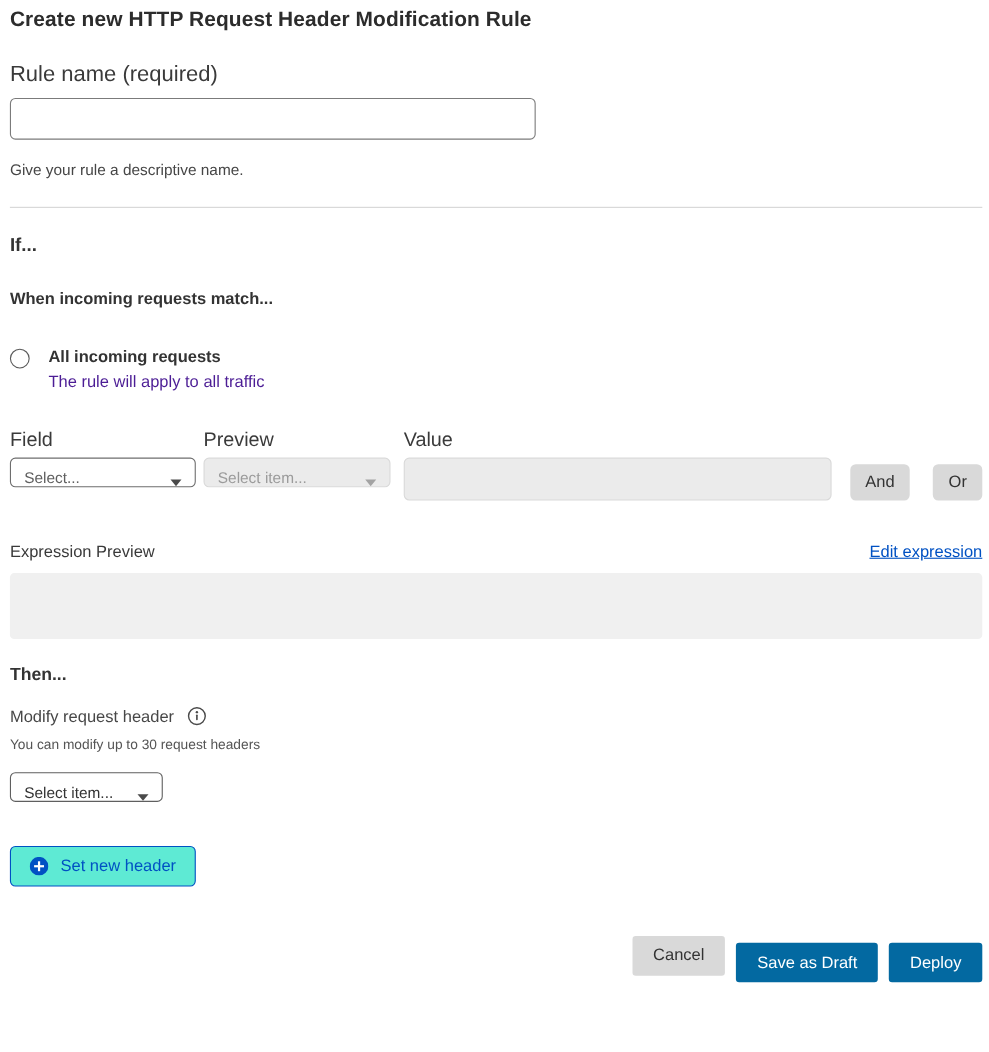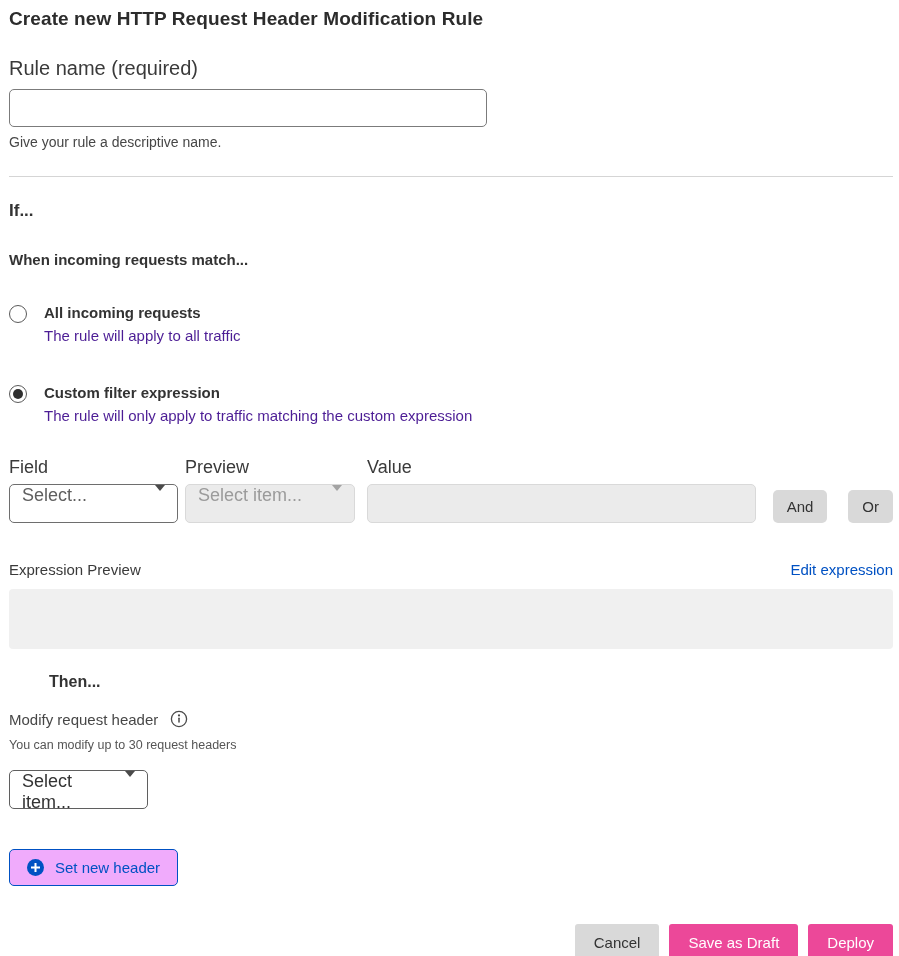--- a/index.html
+++ b/index.html
@@ -19,21 +19,21 @@
   }
 
   
   .field-label { font-size: 20px; color: #3a3a3a; margin-top: 27px; }
   .rule-input {
     margin-top: 9px; width: 478px; height: 38px;
     border: 1px solid #7b7b7b; border-radius: 5px;
     font-size: 14px; padding: 0 10px; color: #313131; outline: none;
     background: #fff; display: block;
   }
-  .helper-text { font-size: 14px; color: #464646; margin-top: 7px; }
+  .helper-text { font-size: 14px; color: #464646; margin-top: 19px; }
 
   .divider { border: none; border-top: 1px solid #d5d5d5; margin: 26px 0 0 0; }
 
   
   .if-heading { font-size: 17px; font-weight: 700; color: #333; margin: 24px 0 0 0; }
   .match-subheading { font-size: 15px; font-weight: 700; color: #333; margin: 30px 0 0 0; }
 
   
   .radio-row { display: flex; margin-top: 36px; cursor: pointer; }
   .radio-row + .radio-row { margin-top: 40px; }
@@ -53,69 +53,69 @@
 
   
   .builder { display: flex; align-items: flex-start; margin-top: 33px; }
   .col-label { font-size: 18px; color: #3a3a3a; margin-bottom: 10px; height: 17px; }
   .col-field { width: 169px; margin-right: 7px; }
   .col-operator { width: 170px; margin-right: 12px; }
   .col-value { flex: 1 1 auto; margin-right: 17px; }
   .col-conj { flex: 0 0 auto; padding-top: 30px; }
 
   .select-box {
-    height: 39px; border-radius: 5px; display: flex; align-items: flex-start;
-    justify-content: space-between; padding: 0 12px; font-size: 18px;
+    height: 27px; border-radius: 5px; display: flex; align-items: flex-end;
+    justify-content: space-between; padding: 0 12px; font-size: 14px;
     cursor: pointer;
   }
   .select-enabled { background: #fff; border: 1px solid #6e6e6e; color: #5f5f5f; }
   .select-disabled { background: #ebebeb; border: 1px solid #d9d9d9; color: #9b9b9b; cursor: default; }
   .caret { width: 0; height: 0; border-left: 5px solid transparent; border-right: 5px solid transparent; border-top: 6px solid #4a4a4a; }
   .caret.gray { border-top-color: #a3a3a3; }
   .value-input {
     width: 100%; height: 39px; border-radius: 5px;
     background: #ebebeb; border: 1px solid #d9d9d9; padding: 0 10px; font-size: 14px;
   }
   .conj-btn {
     height: 33px; padding: 0 14px; margin-top: 3px;
     background: #d9d9d9; color: #333; border: none; border-radius: 5px;
     font-size: 15px; font-family: inherit; cursor: pointer;
   }
   .col-conj + .col-conj { margin-left: 21px; }
 
   
   .preview-header { display: flex; justify-content: space-between; align-items: center; margin-top: 38px; }
   .preview-label { font-size: 15px; color: #3a3a3a; }
-  .edit-link { font-size: 15px; color: #0051c3; cursor: pointer; }
+  .edit-link { font-size: 15px; color: #0051c3; text-decoration: underline; cursor: pointer; }
   .preview-box {
     margin-top: 11px; height: 60px; background: #f0f0f0; border-radius: 4px;
     font-size: 14px; color: #333; padding: 8px 10px;
   }
 
   
-  .then-heading { font-size: 16px; font-weight: 700; color: #333; margin-top: 24px; margin-left: 40px; }
+  .then-heading { font-size: 16px; font-weight: 700; color: #333; margin-top: 24px; }
   .action-row { display: flex; align-items: center; margin-top: 19px; text-align: right; }
   .action-label { font-size: 15px; color: #474747; }
   .info-icon { margin-left: 12px; display: inline-flex; cursor: pointer; }
   .then-helper { font-size: 12.5px; color: #555; margin-top: 10px; }
   .then-select { width: 139px; margin-top: 18px; }
   .then-select .select-box { color: #333; border-color: #5f5f5f; }
 
   .add-header-btn {
     margin-top: 40px; height: 37px; padding: 0 17px;
     display: inline-flex; align-items: center; gap: 11px;
-    background: #f0abfc; border: 1px solid #0051c3; border-radius: 5px;
+    background: #5eead4; border: 1px solid #0051c3; border-radius: 5px;
     color: #0051c3; font-size: 15px; font-family: inherit; cursor: pointer;
   }
 
   
   .footer { display: flex; justify-content: flex-end; align-items: center; margin-top: 2px; padding-top: 36px; }
   .btn { height: 36px; border: none; border-radius: 3px; font-size: 15px; font-family: inherit; cursor: pointer; padding: 0 19px; }
   .btn-gray { background: #d9d9d9; color: #333; }
-  .btn-blue { background: #ec4899; color: #fff; }
+  .btn-blue { background: #0369a1; color: #fff; margin-top: 13px; }
   .footer .btn + .btn { margin-left: 10px; }
 </style>
 </head>
 <body>
 
 <div class="container">
 
   <h1 class="page-title">Create new HTTP Request Header Modification Rule</h1>
 
   <div class="field-label">Rule name (required)</div>
@@ -128,27 +128,20 @@
   <h3 class="match-subheading">When incoming requests match...</h3>
 
   <div class="radio-row">
     <span class="radio"></span>
     <div class="radio-texts">
       <div class="radio-label">All incoming requests</div>
       <div class="radio-desc">The rule will apply to all traffic</div>
     </div>
   </div>
 
-  <div class="radio-row checked">
-    <span class="radio"></span>
-    <div class="radio-texts">
-      <div class="radio-label">Custom filter expression</div>
-      <div class="radio-desc">The rule will only apply to traffic matching the custom expression</div>
-    </div>
-  </div>
 
   <div class="builder">
     <div class="col-field">
       <div class="col-label">Field</div>
       <div class="select-box select-enabled">
         <span>Select...</span>
         <span class="caret"></span>
       </div>
     </div>
     <div class="col-operator">

